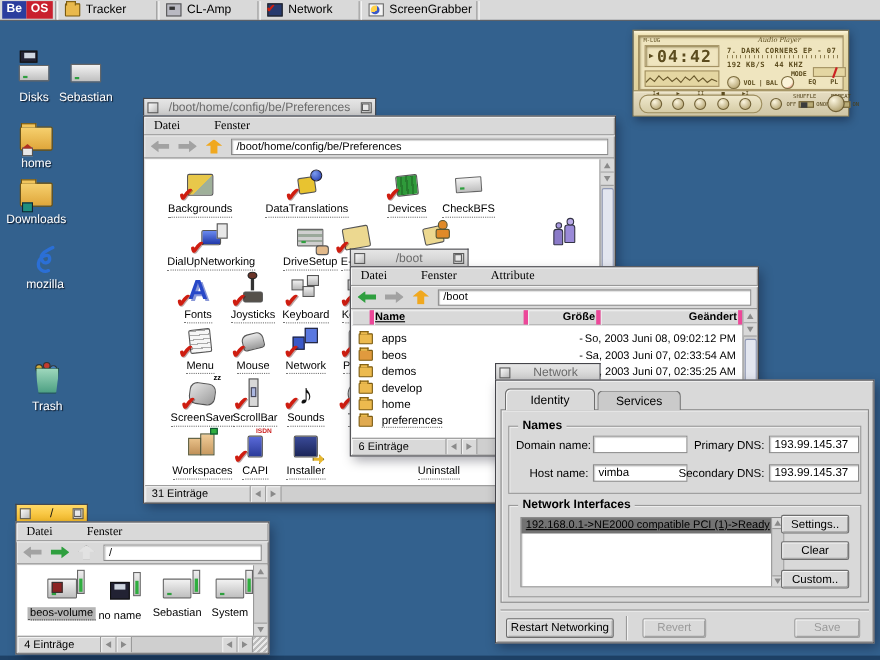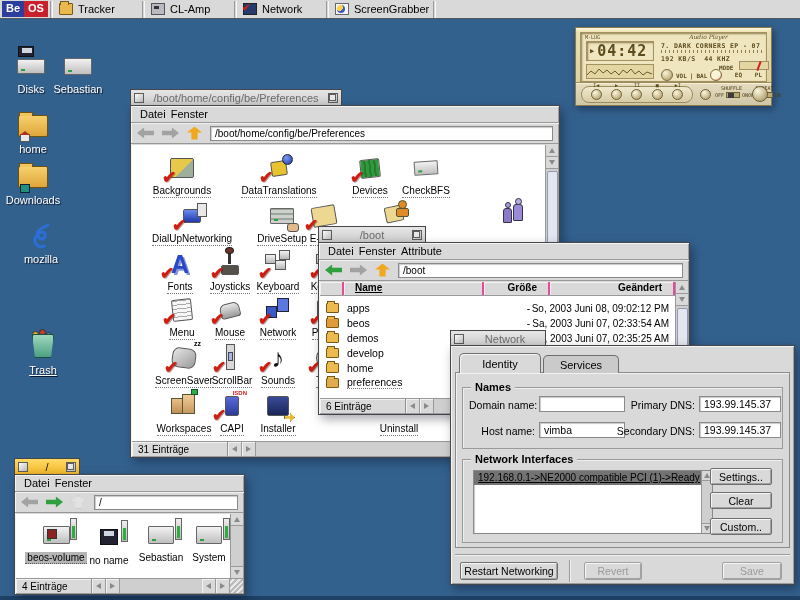--- a/index.html
+++ b/index.html
@@ -37,22 +37,22 @@
        border:1px solid #45454a;border-bottom:none;display:flex;align-items:center;
        padding:0 3px;gap:4px;}
   .tab.active{background:linear-gradient(#ffd966,#f3b929);}
   .tab .ttl{flex:1;text-align:center;font-size:11px;color:#6b6b6b;white-space:nowrap;overflow:hidden;}
   .tab.active .ttl{color:#111;}
   .closebox{width:10px;height:10px;background:linear-gradient(135deg,#fafafa,#bdbdbd);border:1px solid #5c5c5c;}
   .zoombox{width:10px;height:10px;background:linear-gradient(135deg,#fafafa,#bdbdbd);border:1px solid #5c5c5c;position:relative;}
   .zoombox:before{content:"";position:absolute;left:0px;top:0px;width:5px;height:5px;border:1px solid #5c5c5c;background:#e8e8e8;}
   .win{position:absolute;background:#d9d9d9;border:1px solid #45454a;
        box-shadow:inset 1px 1px 0 #f5f5f5,inset -1px -1px 0 #9d9d9d,3px 4px 10px rgba(0,0,20,.35);}
-  .menubar{height:17px;display:flex;align-items:center;gap:5px;padding-left:9px;
-           border-bottom:1px solid #989898;box-shadow:0 1px 0 #f2f2f2;}
+  .menubar{height:17px;display:flex;align-items:center;gap:31px;padding-left:9px;
+           border-bottom:1px solid #989898;box-shadow:0 1px 0 #f2f2f2;font-family:Liberation Serif, serif;}
   .mitem{font-size:11px;}
   .navbar{height:21px;display:flex;align-items:center;gap:8px;padding:0 6px;border-bottom:1px solid #989898;}
   .barrow{width:17px;height:11px;clip-path:polygon(0 50%,42% 0,42% 30%,100% 30%,100% 70%,42% 70%,42% 100%);}
   .barrow.r{transform:scaleX(-1);}
   .uarrow{width:15px;height:13px;clip-path:polygon(50% 0,100% 46%,71% 46%,71% 100%,29% 100%,29% 46%,0 46%);}
   .pathbox{flex:1;height:15px;background:#fff;border:1px solid #8a8a8a;
            box-shadow:inset 1px 1px 1px #c9c9c9;font-size:10px;padding:1px 4px;white-space:nowrap;overflow:hidden;}
   .view{position:absolute;background:#fff;border-top:1px solid #fff;overflow:hidden;}
   .vscroll{position:absolute;width:13px;background:#cfcfcf;border-left:1px solid #989898;}
   .hstrip{position:absolute;height:15px;display:flex;align-items:stretch;border-top:1px solid #989898;background:#cfcfcf;}
@@ -154,21 +154,21 @@
           box-shadow:inset 1px 1px 1px #c9c9c9;font-size:10.5px;padding:1px 4px;white-space:nowrap;overflow:hidden;}
   .btn{position:absolute;background:#d9d9d9;border:1px solid #6e6e6e;border-radius:2px;
        box-shadow:inset 1px 1px 0 #f6f6f6,inset -1px -1px 0 #a2a2a2;
        display:flex;align-items:center;justify-content:center;font-size:10.5px;}
   .btn.disabled{color:#9a9a9a;border-color:#a0a0a0;}
   .listbox{position:absolute;background:#fff;border:1px solid #8a8a8a;box-shadow:inset 1px 1px 1px #c9c9c9;}
   .lrow-sel{height:14px;background:#737373;font-size:10px;padding:1px 4px;white-space:nowrap;overflow:hidden;text-decoration:underline;}
 
   
   .bhead{position:absolute;height:14px;background:#d9d9d9;border-bottom:1px solid #9a9a9a;display:flex;font-size:10px;font-weight:bold;}
-  .bhc{border-right:2px solid #ec4899;box-shadow:inset 1px 1px 0 #f2f2f2;padding:0 11px;display:flex;align-items:flex-start;}
+  .bhc{border-right:4px solid #ec4899;box-shadow:inset 1px 1px 0 #f2f2f2;padding:0 1px;display:flex;align-items:center;}
   .brow{position:absolute;height:15px;display:flex;align-items:center;font-size:10.5px;}
   .bdate{position:absolute;font-size:10px;text-align:right;white-space:nowrap;}
   .bsize{position:absolute;font-size:10px;text-align:right;}
 </style>
 </head>
 <body>
 
 <div id="screen">
 
   <div class="dicon" style="left:-7px;top:52px;">
@@ -199,21 +199,21 @@
     <span class="dl">Downloads</span>
   </div>
   <div class="dicon" style="left:3px;top:222px;">
     <span class="pico">
       <svg width="30" height="30" viewBox="0 0 30 30">
           <path d="M22 4 C14 8 10 10 12 15 C14 20 20 18 19 13 C18 9 10 12 9 18 C8 24 14 27 18 25" fill="none" stroke="#2b6fd6" stroke-width="3" stroke-linecap="round"></path>
         </svg>
     </span>
     <span class="dl">mozilla</span>
   </div>
-  <div class="dicon" style="left:5px;top:327px;text-decoration:underline;">
+  <div class="dicon" style="left:5px;top:327px;">
     <span class="pico" style="height:34px;flex-direction:column;">
       <span class="trash-top">
           <i style="left:2px;top:1px;background:#d8b23a;"></i>
           <i style="left:9px;top:-1px;background:#c43a2e;"></i>
           <i style="left:15px;top:2px;background:#4a8ad0;"></i>
         </span>
       <span class="trashcan"></span>
     </span>
     <span class="dl">Trash</span>
   </div>

